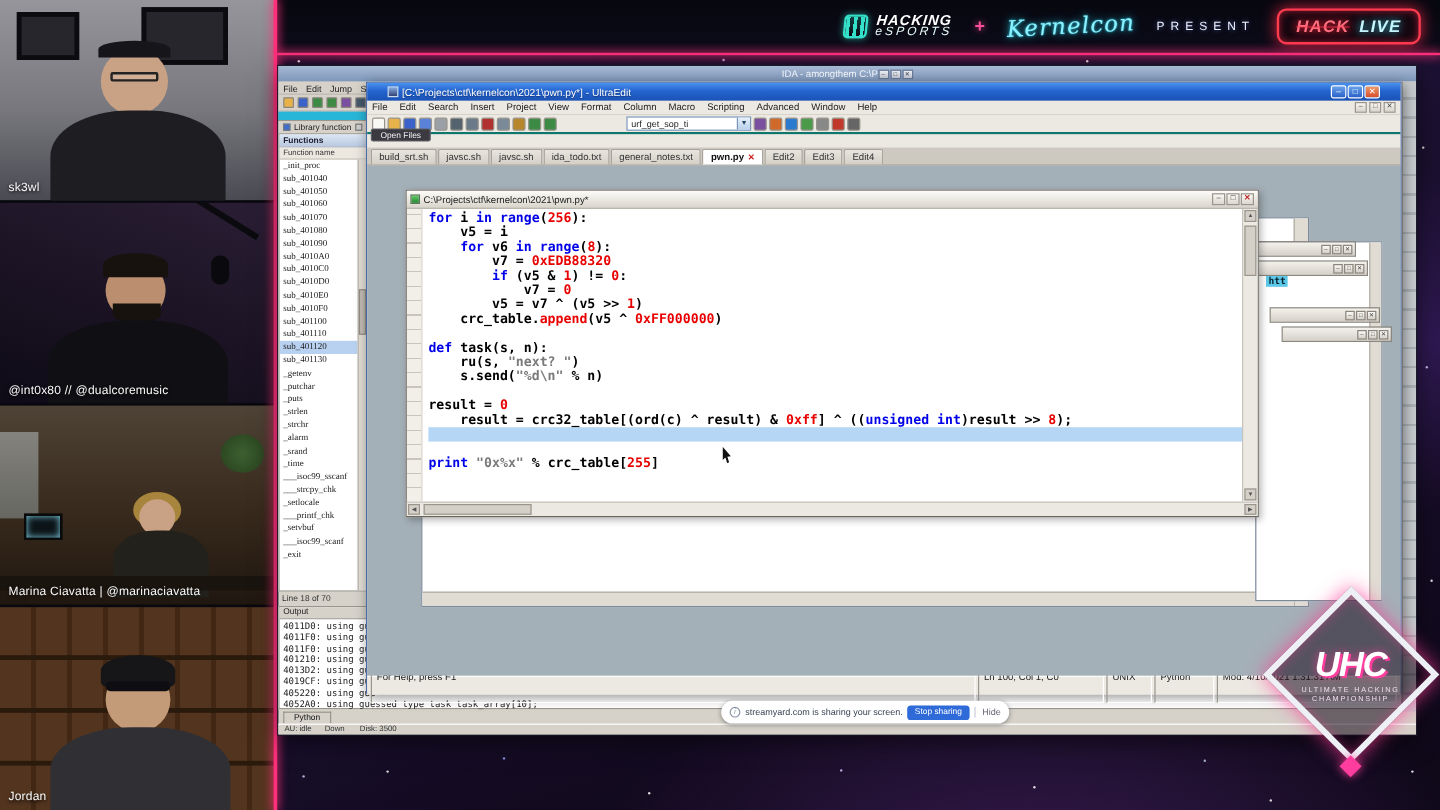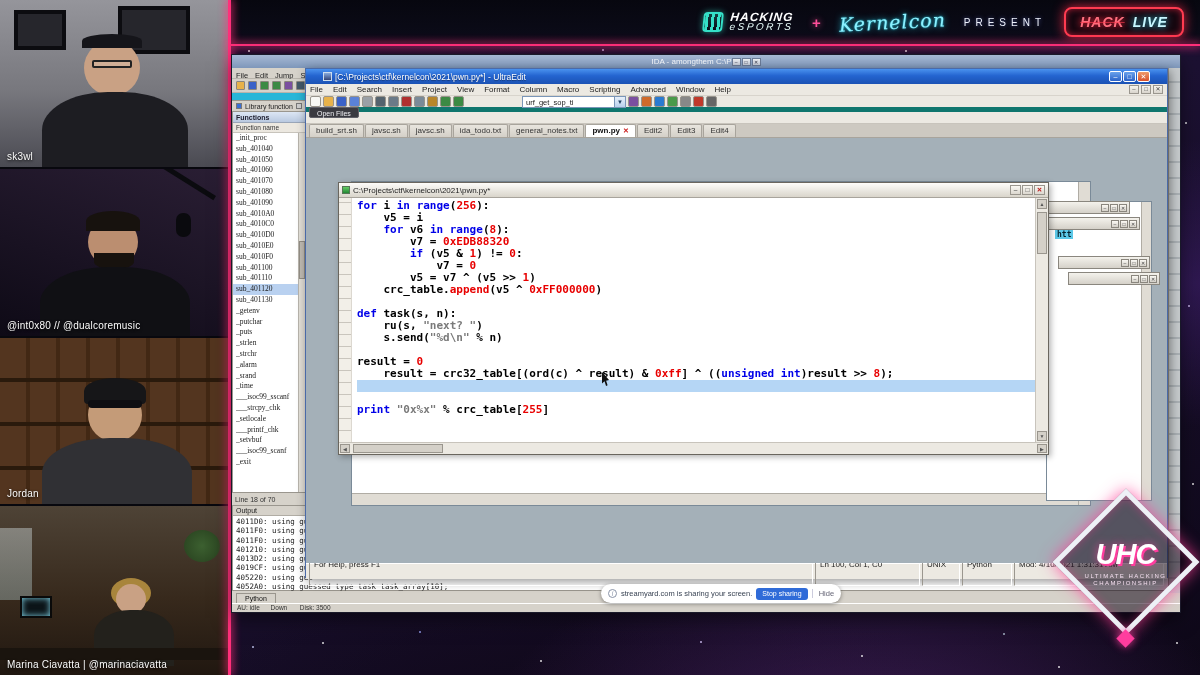--- a/index.html
+++ b/index.html
@@ -74,42 +74,42 @@
 .ue-title{height:15px;background:linear-gradient(180deg,#4a92ee 0%,#2464d0 45%,#1b52b4 100%);display:flex;align-items:center;padding:0 17px;gap:3px}
 .ue-ico{width:9px;height:9px;background:linear-gradient(#88aadd,#334477);border:1px solid #ccddee}
 .ue-title-text{flex:1;font-size:8.5px;color:#fff;white-space:nowrap;overflow:hidden;text-shadow:0 1px 1px rgba(0,0,0,.4)}
 .xpb{width:13px;height:11px;border:1px solid #fff;border-radius:2px;background:linear-gradient(#6aa2ec,#2a62c8);font-size:7px;line-height:9px;text-align:center;color:#fff;display:inline-block}
 .xpb-min::before{content:"–"}.xpb-max::before{content:"□"}
 .xpb-close{background:linear-gradient(#ee9a6a,#d8502a)}.xpb-close::before{content:"✕"}
 .ue-menu{height:12px;background:#ece9e2;border-bottom:1px solid #d8d4cc;display:flex;align-items:center;padding:0 4px;justify-content:space-between}
 .mitem2{font-size:8px;color:#222;margin-right:8px}
 .chb{width:10px;height:9px;border:1px solid #9a968e;background:linear-gradient(#f8f6f0,#d8d4cc);font-size:6px;line-height:7px;text-align:center;color:#444;display:inline-block;margin-left:1px}
 .chb-min::before{content:"–"}.chb-max::before{content:"□"}.chb-close::before{content:"✕"}
-.ue-tools{height:16px;background:#ece9e2;border-bottom:5px solid #0f766e;display:flex;gap:2px;padding:0 4px}
+.ue-tools{height:16px;background:#ece9e2;border-bottom:2px solid #0f766e;display:flex;align-items:center;gap:2px;padding:0 4px}
 .tbi2{width:11px;height:11px;border:1px solid #98948c;border-radius:2px;display:inline-block}
 .tgroup{display:flex;gap:2px;align-items:center}
 .combo{margin-left:56px;width:104px;height:12px;background:#fff;border:1px solid #7a96b8;display:flex;align-items:center;justify-content:space-between;padding-left:3px;font-size:7.5px;color:#222}
 .carrow{width:11px;height:10px;background:linear-gradient(#e8f0fa,#b8d0ec);border-left:1px solid #7a96b8;font-size:6px;line-height:10px;text-align:center;color:#224466}
 .carrow::before{content:"▼"}
 .openfiles{position:absolute;left:3px;top:38px;height:11px;background:#3a3a40;color:#f0f0f4;font-size:7px;line-height:11px;padding:0 7px;border:1px solid #606068;border-radius:2px;z-index:8}
 .ue-tools2{height:12px;background:#ece9e2;border-bottom:1px solid #c8c4bc}
 .ue-tabs{height:14px;background:#cdc9c1;border-bottom:1px solid #a8a49c;display:flex;align-items:flex-end;padding-left:3px;gap:1px}
 .tab{height:13px;line-height:12px;font-size:8px;color:#333;background:linear-gradient(#e8e5de,#d4d0c8);border:1px solid #a8a49c;border-bottom:none;border-radius:2px 2px 0 0;padding:0 6px;white-space:nowrap}
 .tab.active{background:#fff;font-weight:bold;color:#111}
 .tabx::before{content:"✕";color:#cc2222;font-size:7px;margin-left:3px}
 .ue-mdi{position:relative;height:425px;background:#a4b0b8;overflow:hidden}
 .bgpanel{position:absolute;left:45px;top:43px;width:740px;height:325px;background:#fff;border:1px solid #7a8a98}
 .vsb{position:absolute;right:0;top:0;width:12px;height:100%;background:#e0dcd4;border-left:1px solid #b0aca4}
 .hsb{position:absolute;left:0;bottom:0;height:12px;width:calc(100% - 12px);background:#e0dcd4;border-top:1px solid #b0aca4}
 .bgpanel2{position:absolute;left:740px;top:63px;width:106px;height:300px;background:#fff;border:1px solid #7a8a98}
 .casc{position:absolute;width:92px;height:13px;background:linear-gradient(#f4f2ec,#d5d1c9);border:1px solid #8a867e;display:flex;align-items:center;justify-content:flex-end;gap:1px;padding:0 2px}
 .cb{width:8px;height:8px;background:linear-gradient(#fbf9f4,#d4d0c8);border:1px solid #8a867e;font-size:5px;line-height:6px;text-align:center;color:#444}
 .cb-min::before{content:"–"}.cb-max::before{content:"□"}.cb-close::before{content:"✕"}
 .htt{position:absolute;left:749px;top:92px;background:#5bc8e8;color:#04222e;font-size:8px;font-family:"DejaVu Sans Mono",monospace;padding:0 2px;z-index:5;font-weight:bold}
-.doc{position:absolute;left:32px;top:44px;width:711px;height:273px;border:1px solid #6a665e;background:#fff;box-shadow:2px 2px 6px rgba(0,0,0,.3);z-index:6;display:flex;flex-direction:column}
+.doc{position:absolute;left:32px;top:20px;width:711px;height:273px;border:1px solid #6a665e;background:#fff;box-shadow:2px 2px 6px rgba(0,0,0,.3);z-index:6;display:flex;flex-direction:column}
 .doc-title{height:15px;background:linear-gradient(180deg,#fdfcf9,#d9d5cb);border-bottom:1px solid #a8a49c;display:flex;align-items:center;gap:3px;padding:0 3px}
 .doc-ico{width:8px;height:8px;background:linear-gradient(#66cc66,#228833);border:1px solid #557755}
 .doc-title-text{flex:1;font-size:8px;color:#222;white-space:nowrap;overflow:hidden}
 .dcb{width:11px;height:10px;border:1px solid #9a968e;background:linear-gradient(#faf8f2,#dcd8d0);font-size:6.5px;line-height:8px;text-align:center;color:#444}
 .dcb-min::before{content:"–"}.dcb-max::before{content:"□"}
 .dcb-close{color:#bb2222;font-weight:bold}.dcb-close::before{content:"✕"}
 .doc-body{position:relative;flex:1;display:flex;overflow:hidden}
 .gutter{width:13px;background:#f2efe8;border-right:1px solid #dcd8d0;background-image:repeating-linear-gradient(0deg,transparent 0 11px,#c9c5bd 11px 12px)}
 .codewrap{flex:1;padding:2px 0 0 5px;overflow:hidden}
 .code-line{height:12px;line-height:12px;font-family:"DejaVu Sans Mono",monospace;font-size:11px;font-weight:bold;white-space:pre}
@@ -160,39 +160,39 @@
     </div>
     <div class="cam cam2">
       <div class="abs" style="left:150px;top:8px;width:70px;height:5px;background:#0b0b0f;transform:rotate(32deg)"></div>
       <div class="abs" style="left:176px;top:44px;width:15px;height:24px;border-radius:7px;background:#0a0a0e"></div>
       <div class="head" style="left:88px;top:48px;width:50px;height:50px;background:#bb8e70"></div>
       <div class="abs" style="left:86px;top:42px;width:54px;height:20px;border-radius:50% 50% 0 0;background:#17120e"></div>
       <div class="abs" style="left:94px;top:84px;width:40px;height:16px;border-radius:0 0 45% 45%;background:#17120e"></div>
       <div class="torso" style="left:40px;top:98px;width:150px;height:80px;background:#101014"></div>
       <span class="label">@int0x80 // @dualcoremusic</span>
     </div>
+    <div class="cam cam3">
+      <div class="abs" style="left:0;top:22px;width:32px;height:72px;background:linear-gradient(#cdd8da,#9fb4b4);opacity:.45"></div>
+      <div class="abs" style="left:184px;top:24px;width:36px;height:32px;border-radius:50%;background:radial-gradient(circle,#3c6030,#27401e)"></div>
+      <div class="abs" style="left:20px;top:90px;width:32px;height:22px;background:#0c1418;border:2px solid #0a0a0a;box-shadow:inset 0 0 6px #7fd4e8"></div>
+      <div class="abs" style="left:111px;top:72px;width:40px;height:30px;border-radius:50%;background:#a8853c"></div>
+      <div class="head" style="left:116px;top:78px;width:30px;height:30px;background:#c9a184"></div>
+      <div class="torso" style="left:94px;top:104px;width:80px;height:56px;background:#23211c"></div>
+      <div class="abs" style="left:0;top:142px;width:230px;height:12px;background:#1a140e"></div>
+      <span class="label">Marina Ciavatta | @marinaciavatta</span>
+    </div>
     <div class="cam cam4">
       <div class="shelf" style="top:40px"></div>
       <div class="shelf" style="top:84px"></div>
       <div class="shelf" style="top:128px"></div>
       <div class="head" style="left:88px;top:50px;width:54px;height:54px;background:#c49b78"></div>
       <div class="abs" style="left:84px;top:40px;width:62px;height:26px;border-radius:50% 50% 4px 4px;background:#161618"></div>
       <div class="abs" style="left:88px;top:62px;width:54px;height:8px;border-radius:4px;background:#0e0e12"></div>
       <div class="torso" style="left:42px;top:100px;width:150px;height:78px;background:#303034"></div>
       <span class="label">Jordan</span>
-    </div>
-    <div class="cam cam3">
-      <div class="abs" style="left:0;top:22px;width:32px;height:72px;background:linear-gradient(#cdd8da,#9fb4b4);opacity:.45"></div>
-      <div class="abs" style="left:184px;top:24px;width:36px;height:32px;border-radius:50%;background:radial-gradient(circle,#3c6030,#27401e)"></div>
-      <div class="abs" style="left:20px;top:90px;width:32px;height:22px;background:#0c1418;border:2px solid #0a0a0a;box-shadow:inset 0 0 6px #7fd4e8"></div>
-      <div class="abs" style="left:111px;top:72px;width:40px;height:30px;border-radius:50%;background:#a8853c"></div>
-      <div class="head" style="left:116px;top:78px;width:30px;height:30px;background:#c9a184"></div>
-      <div class="torso" style="left:94px;top:104px;width:80px;height:56px;background:#23211c"></div>
-      <div class="abs" style="left:0;top:142px;width:230px;height:12px;background:#1a140e"></div>
-      <span class="label">Marina Ciavatta | @marinaciavatta</span>
     </div>
   </div>
   <div class="accent-v abs"></div>
 
   <div class="banner abs">
     <div class="brand">
       <span class="brand-icon"></span>
       <span class="brand-text">
         <b>HACKING</b>
         <i>eSPORTS</i>

